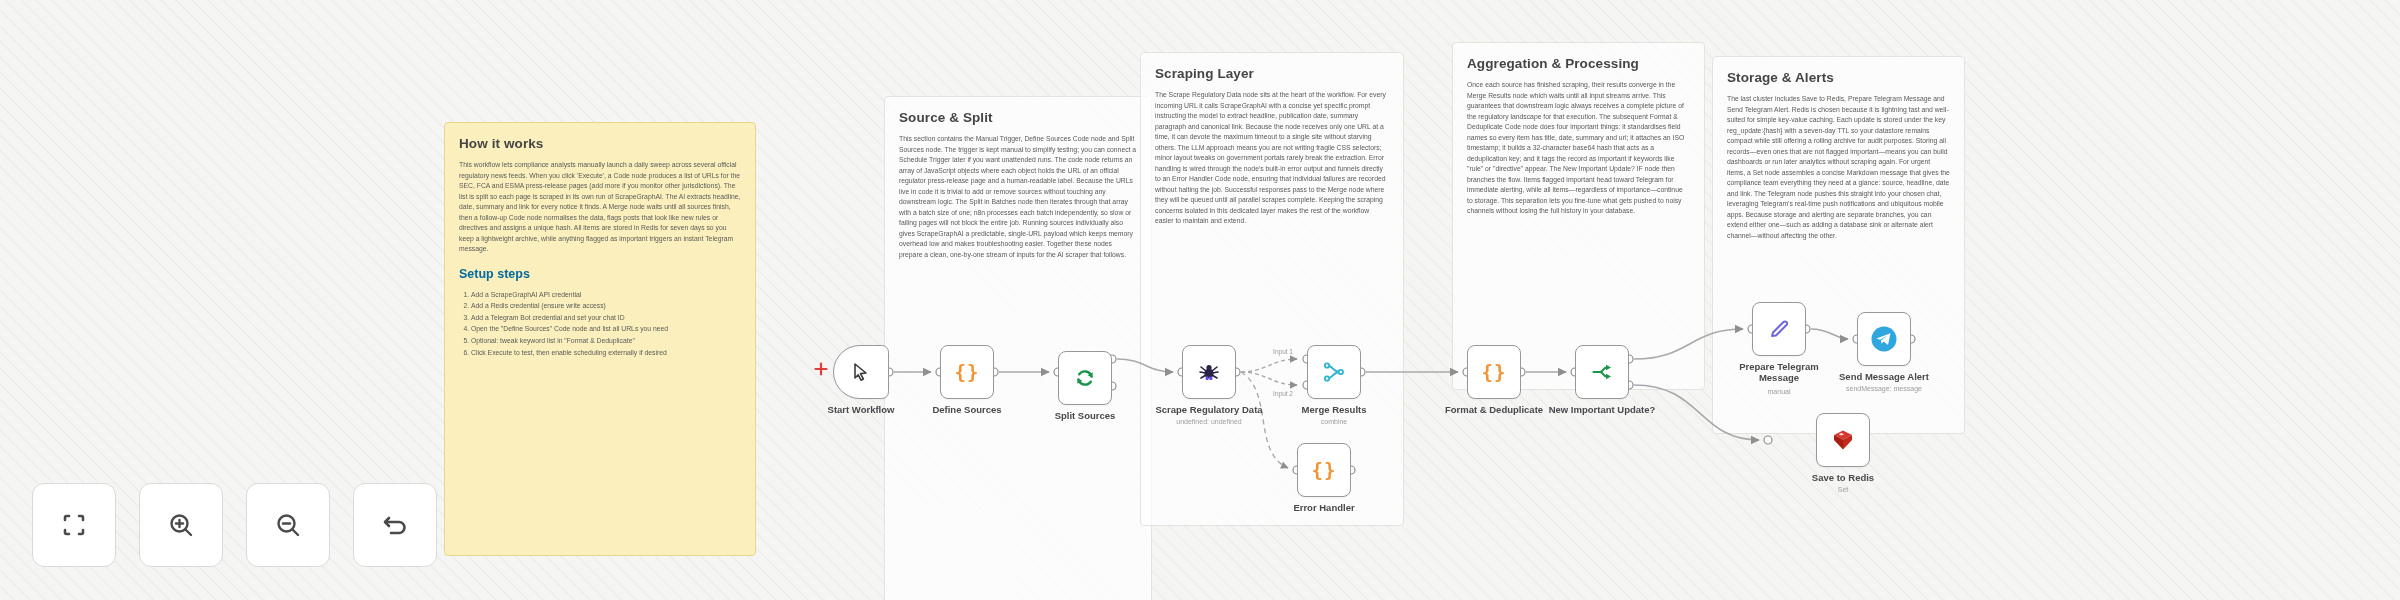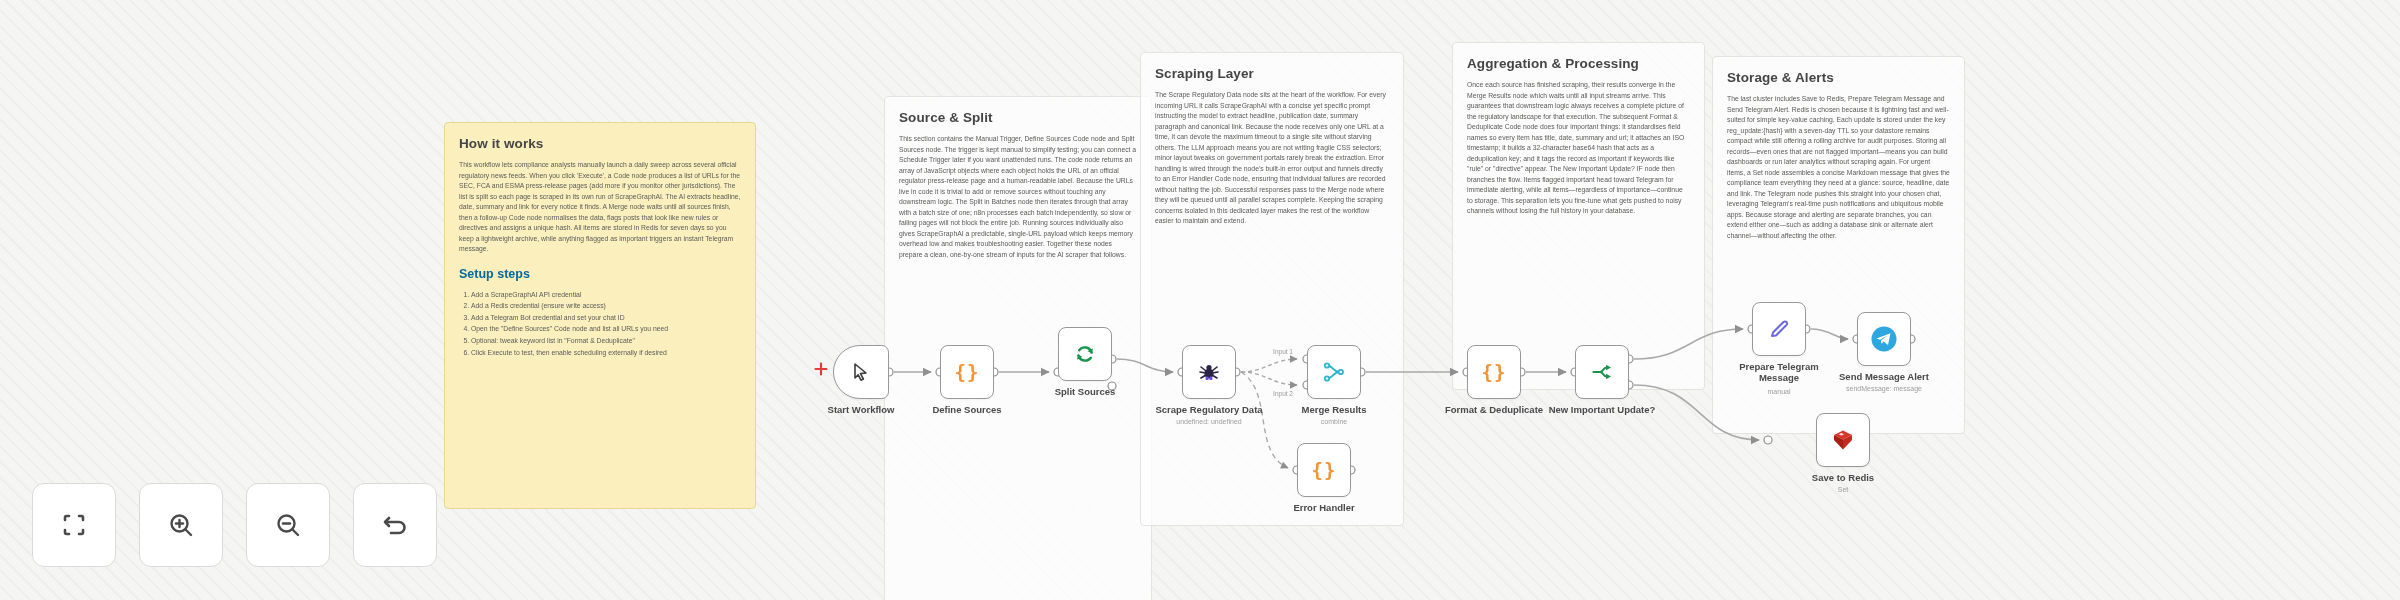--- a/index.html
+++ b/index.html
@@ -64,21 +64,21 @@
     cursor:pointer;
   }
   svg { display:block; }
   .conn-layer { position:absolute; left:0; top:0; z-index:2; }
 </style>
 </head>
 <body>
 
 <div id="canvas">
 
-  <div class="panel yellow" style="left:444px; top:122px; width:312px; height:387px;">
+  <div class="panel yellow" style="left:444px; top:122px; width:312px; height:434px;">
     <h1>How it works</h1>
     <p>This workflow lets compliance analysts manually launch a daily sweep across several official regulatory news feeds. When you click 'Execute', a Code node produces a list of URLs for the SEC, FCA and ESMA press-release pages (add more if you monitor other jurisdictions). The list is split so each page is scraped in its own run of ScrapeGraphAI. The AI extracts headline, date, summary and link for every notice it finds. A Merge node waits until all sources finish, then a follow-up Code node normalises the data, flags posts that look like new rules or directives and assigns a unique hash. All items are stored in Redis for seven days so you keep a lightweight archive, while anything flagged as important triggers an instant Telegram message.</p>
     <h2>Setup steps</h2>
     <ol>
       <li>Add a ScrapeGraphAI API credential</li>
       <li>Add a Redis credential (ensure write access)</li>
       <li>Add a Telegram Bot credential and set your chat ID</li>
       <li>Open the "Define Sources" Code node and list all URLs you need</li>
       <li>Optional: tweak keyword list in "Format &amp; Deduplicate"</li>
       <li>Click Execute to test, then enable scheduling externally if desired</li>
@@ -171,21 +171,21 @@
     <div class="node-label">Start Workflow</div>
   </div>
 
   <div class="node" style="left:940px; top:345px;">
     <div class="node-box">
       <span class="code-glyph">{}</span>
     </div>
     <div class="node-label">Define Sources</div>
   </div>
 
-  <div class="node" style="left:1058px; top:327px;">
+  <div class="node" style="left:1058px; top:351px;">
     <div class="node-box">
       <span>
         <svg width="24" height="24" viewBox="0 0 24 24">
           <g fill="none" stroke="#17934a" stroke-width="2.4" stroke-linecap="round">
             <path d="M6.2 8.2 A7 7 0 0 1 18.6 10.6"></path>
             <path d="M17.8 15.8 A7 7 0 0 1 5.4 13.4"></path>
           </g>
           <path d="M19.8 6.2 L19.2 11.4 L14.6 9.2 Z" fill="#17934a"></path>
           <path d="M4.2 17.8 L4.8 12.6 L9.4 14.8 Z" fill="#17934a"></path>
         </svg>

